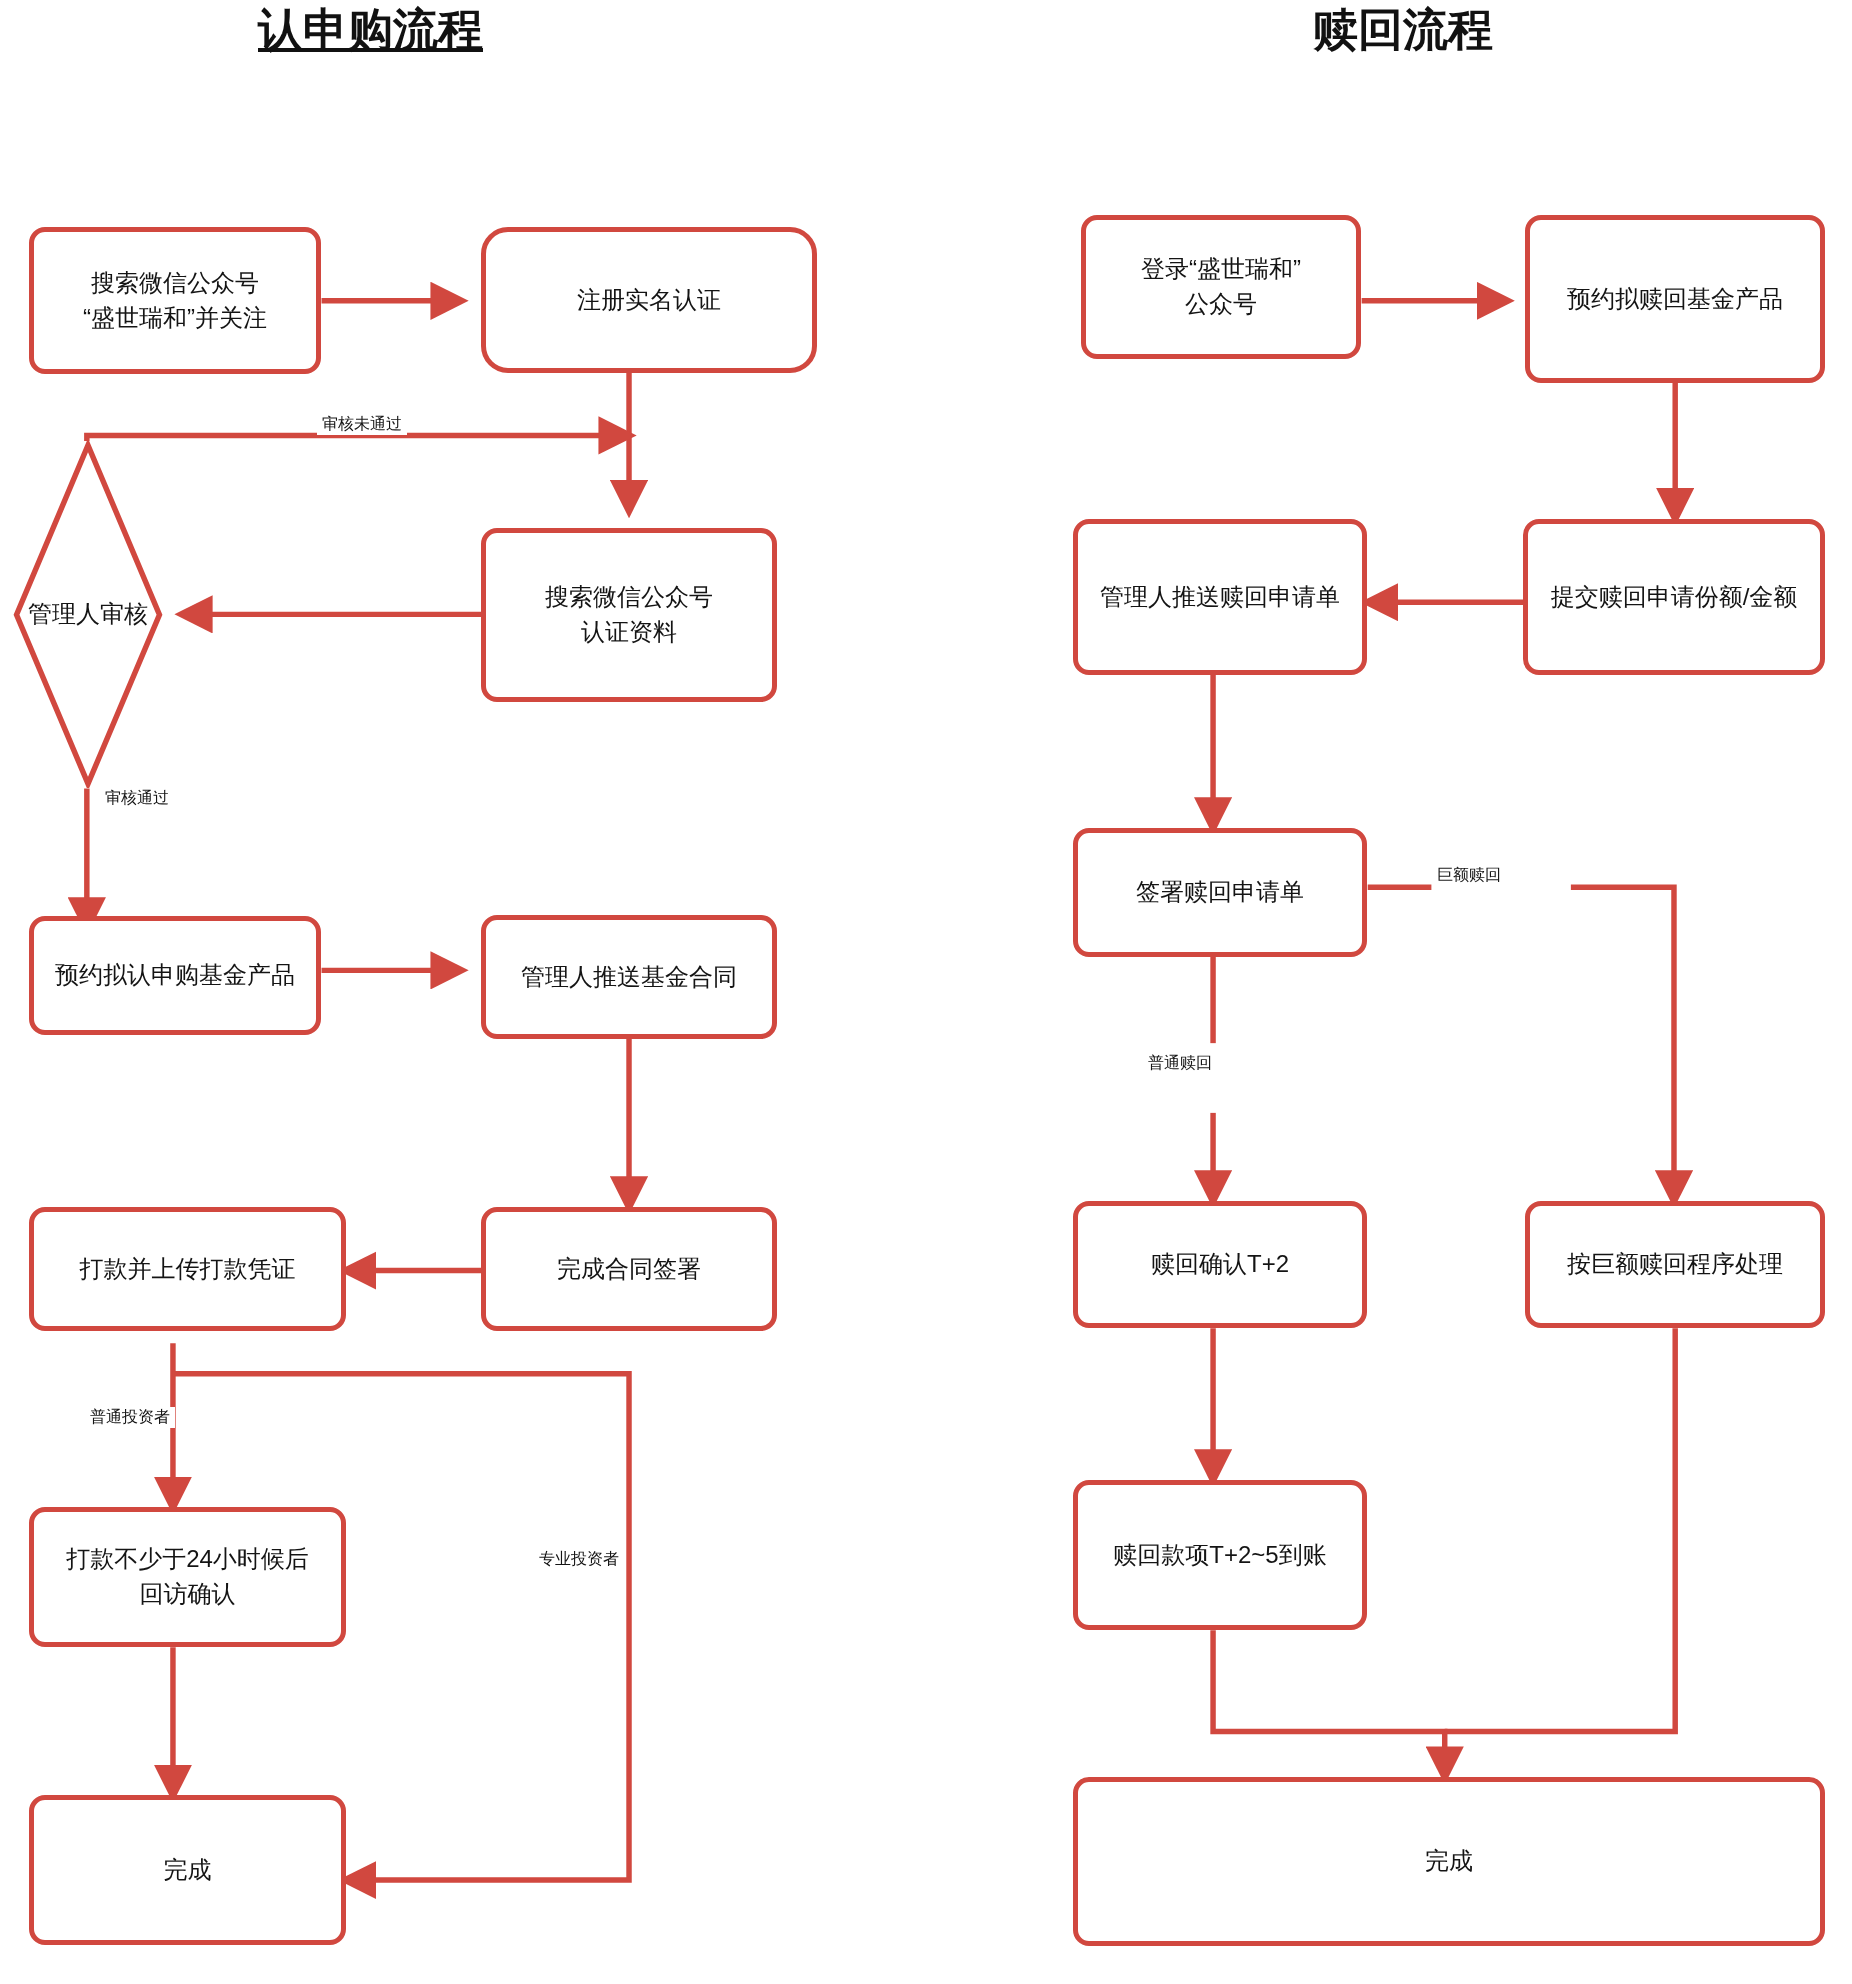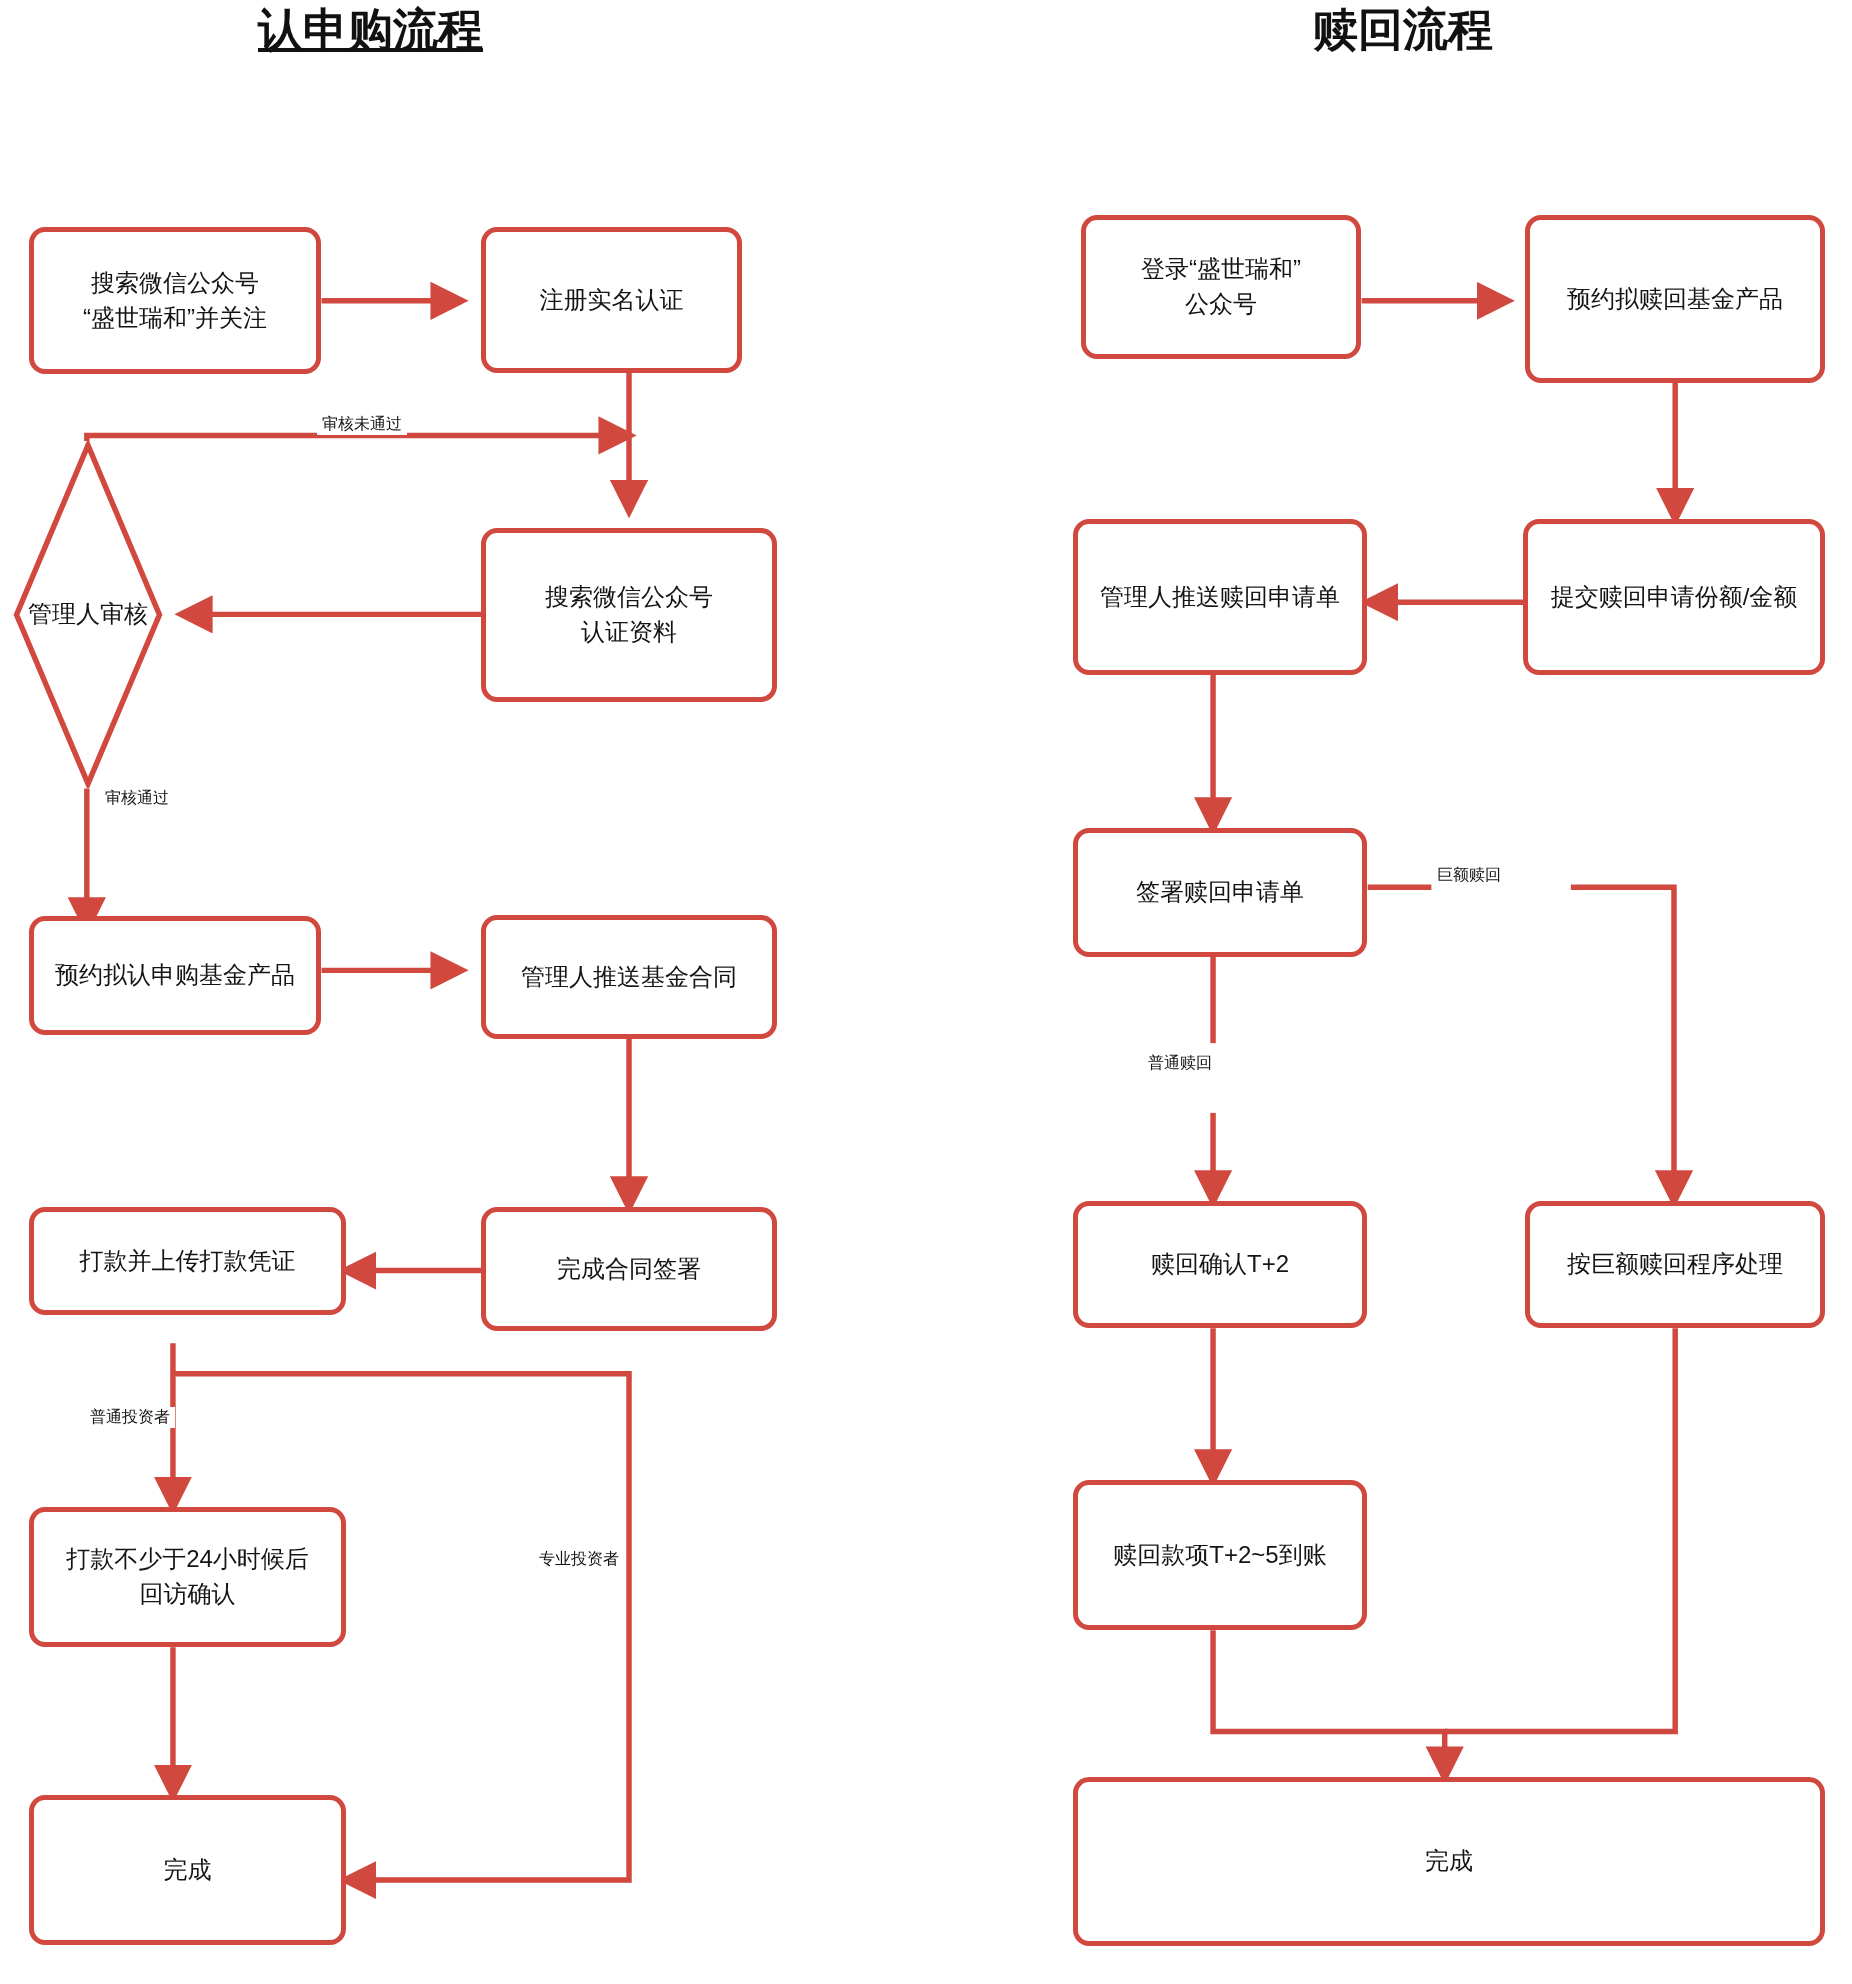--- a/index.html
+++ b/index.html
@@ -93,21 +93,21 @@
 
   <div class="flow-title" style="left:258px;top:7.3px;text-decoration:underline;">认申购流程</div>
 
   <div class="node" style="left:29px;top:227px;width:292px;height:147px;">
     <div>
       <span>搜索微信公众号</span>
       <span>“盛世瑞和”并关注</span>
     </div>
   </div>
 
-  <div class="node" style="left:481px;top:227px;width:261px;height:146px;">
+  <div class="node" style="left:481px;top:227px;width:336px;height:146px;border-radius:27px;">
     <div>
       <span>注册实名认证</span>
     </div>
   </div>
 
   <div class="node" style="left:481px;top:528px;width:296px;height:174px;">
     <div>
       <span>搜索微信公众号</span>
       <span>认证资料</span>
     </div>
@@ -133,21 +133,21 @@
       <span>管理人推送基金合同</span>
     </div>
   </div>
 
   <div class="node" style="left:481px;top:1207px;width:296px;height:124px;">
     <div>
       <span>完成合同签署</span>
     </div>
   </div>
 
-  <div class="node" style="left:29px;top:1207px;width:317px;height:108px;">
+  <div class="node" style="left:29px;top:1207px;width:317px;height:124px;">
     <div>
       <span>打款并上传打款凭证</span>
     </div>
   </div>
 
   <div class="node" style="left:29px;top:1507px;width:317px;height:140px;">
     <div>
       <span>打款不少于24小时候后</span>
       <span>回访确认</span>
     </div>

